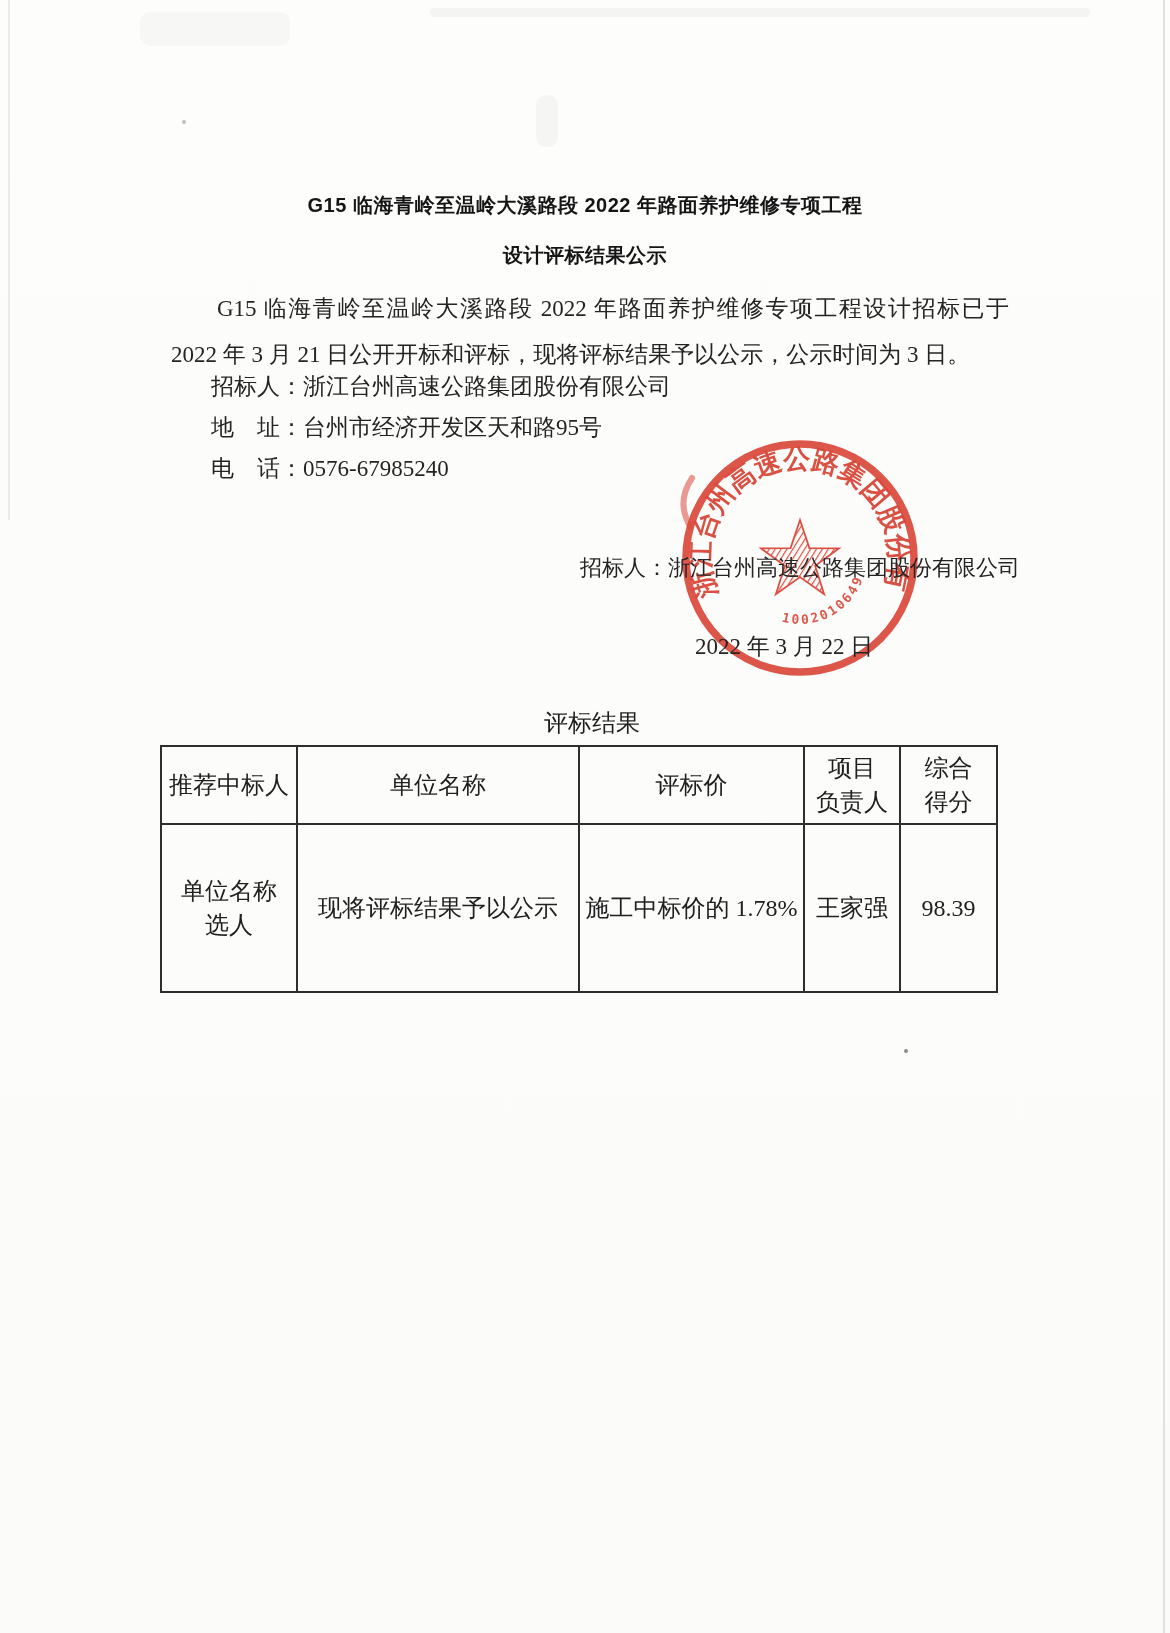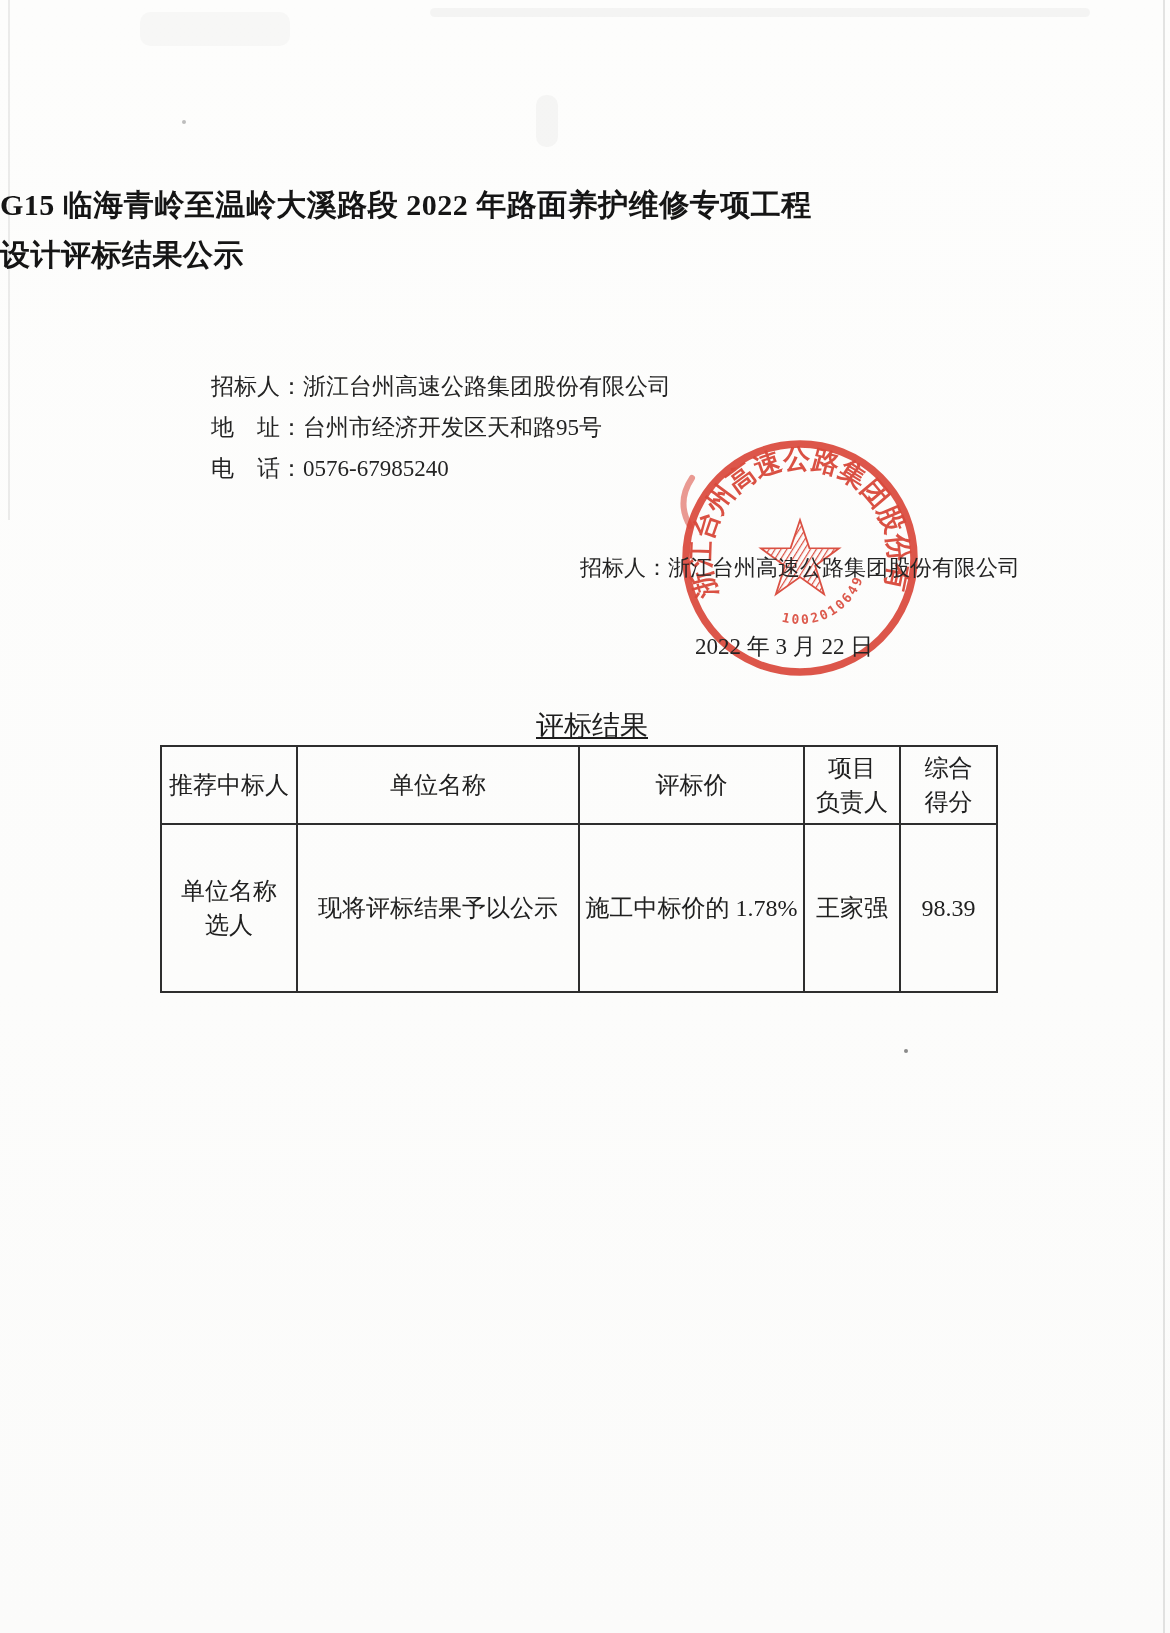--- a/index.html
+++ b/index.html
@@ -13,23 +13,23 @@
   
   .edge-left{position:absolute;left:8px;top:0;width:2px;height:520px;background:rgba(0,0,0,.07);}
   .edge-right{position:absolute;left:1163px;top:0;width:2px;height:1633px;background:rgba(0,0,0,.10);}
   .smudge-top1{position:absolute;left:430px;top:8px;width:660px;height:9px;background:rgba(0,0,0,.035);border-radius:5px;}
   .smudge-top2{position:absolute;left:140px;top:12px;width:150px;height:34px;background:rgba(0,0,0,.025);border-radius:10px;}
   .smudge-top3{position:absolute;left:536px;top:95px;width:22px;height:52px;background:rgba(0,0,0,.03);border-radius:10px;}
   .dot-a{position:absolute;left:182px;top:120px;width:4px;height:4px;border-radius:50%;background:rgba(0,0,0,.25);}
   .dot-b{position:absolute;left:904px;top:1049px;width:4px;height:4px;border-radius:50%;background:rgba(0,0,0,.45);}
 
   .doc-title{
-    position:absolute;top:180px;left:0;right:0;
-    font-family:Liberation Serif, serif;
-    font-weight:700;font-size:30px;line-height:50px;color:#151515;
+    position:absolute;top:180px;left:0;right:0;text-align:center;
+    font-family:Liberation Sans, sans-serif;
+    font-weight:700;font-size:20px;line-height:50px;color:#151515;
     letter-spacing:.5px;
   }
   .body-paragraph{
     position:absolute;top:286px;left:171px;width:838px;
     font-size:23px;line-height:46px;text-indent:2em;text-align:justify;
     color:#242424;
   }
   .info-block{
     position:absolute;top:366px;left:211px;width:700px;
     font-size:23px;line-height:41px;color:#242424;
@@ -43,21 +43,21 @@
   .sig-line{
     position:absolute;left:580px;top:553px;width:470px;
     font-size:22px;color:#242424;white-space:nowrap;
   }
   .date-line{
     position:absolute;left:695px;top:631px;font-size:23px;color:#242424;white-space:nowrap;
   }
 
   .table-caption{
     position:absolute;top:707px;left:174px;width:836px;text-align:center;
-    font-size:28px;color:#1d1d1d;text-decoration:underline;
+    font-size:24px;color:#1d1d1d;
   }
   .result-table{
     position:absolute;top:745px;left:160px;width:836px;
     border-collapse:collapse;table-layout:fixed;
     font-size:24px;color:#202020;
   }
   .result-table td,.result-table th{
     border:2px solid #2e2e2e;text-align:center;vertical-align:middle;
     white-space:pre-line;font-weight:normal;padding:2px;
     line-height:34px;
@@ -76,20 +76,21 @@
   <div class="smudge-top2"></div>
   <div class="smudge-top3"></div>
   <div class="dot-a"></div>
   <div class="dot-b"></div>
 
   <div class="doc-title">
     <div>G15 临海青岭至温岭大溪路段 2022 年路面养护维修专项工程</div>
     <div>设计评标结果公示</div>
   </div>
 
+  <div class="body-paragraph">G15 临海青岭至温岭大溪路段 2022 年路面养护维修专项工程设计招标已于 2022 年 3 月 21 日公开开标和评标，现将评标结果予以公示，公示时间为 3 日。</div>
 
   <div class="info-block">
     <div class="info-line"><span>招标人：</span><span>浙江台州高速公路集团股份有限公司</span></div>
     <div class="info-line"><span>地　址：</span><span>台州市经济开发区天和路95号</span></div>
     <div class="info-line"><span>电　话：</span><span>0576-67985240</span></div>
   </div>
 
   <svg class="stamp" viewBox="0 0 256 256">
     <defs>
       <path id="arcTop" d="M 46.5 166.1 A 90 90 0 1 1 209.5 166.1" fill="none"></path>

